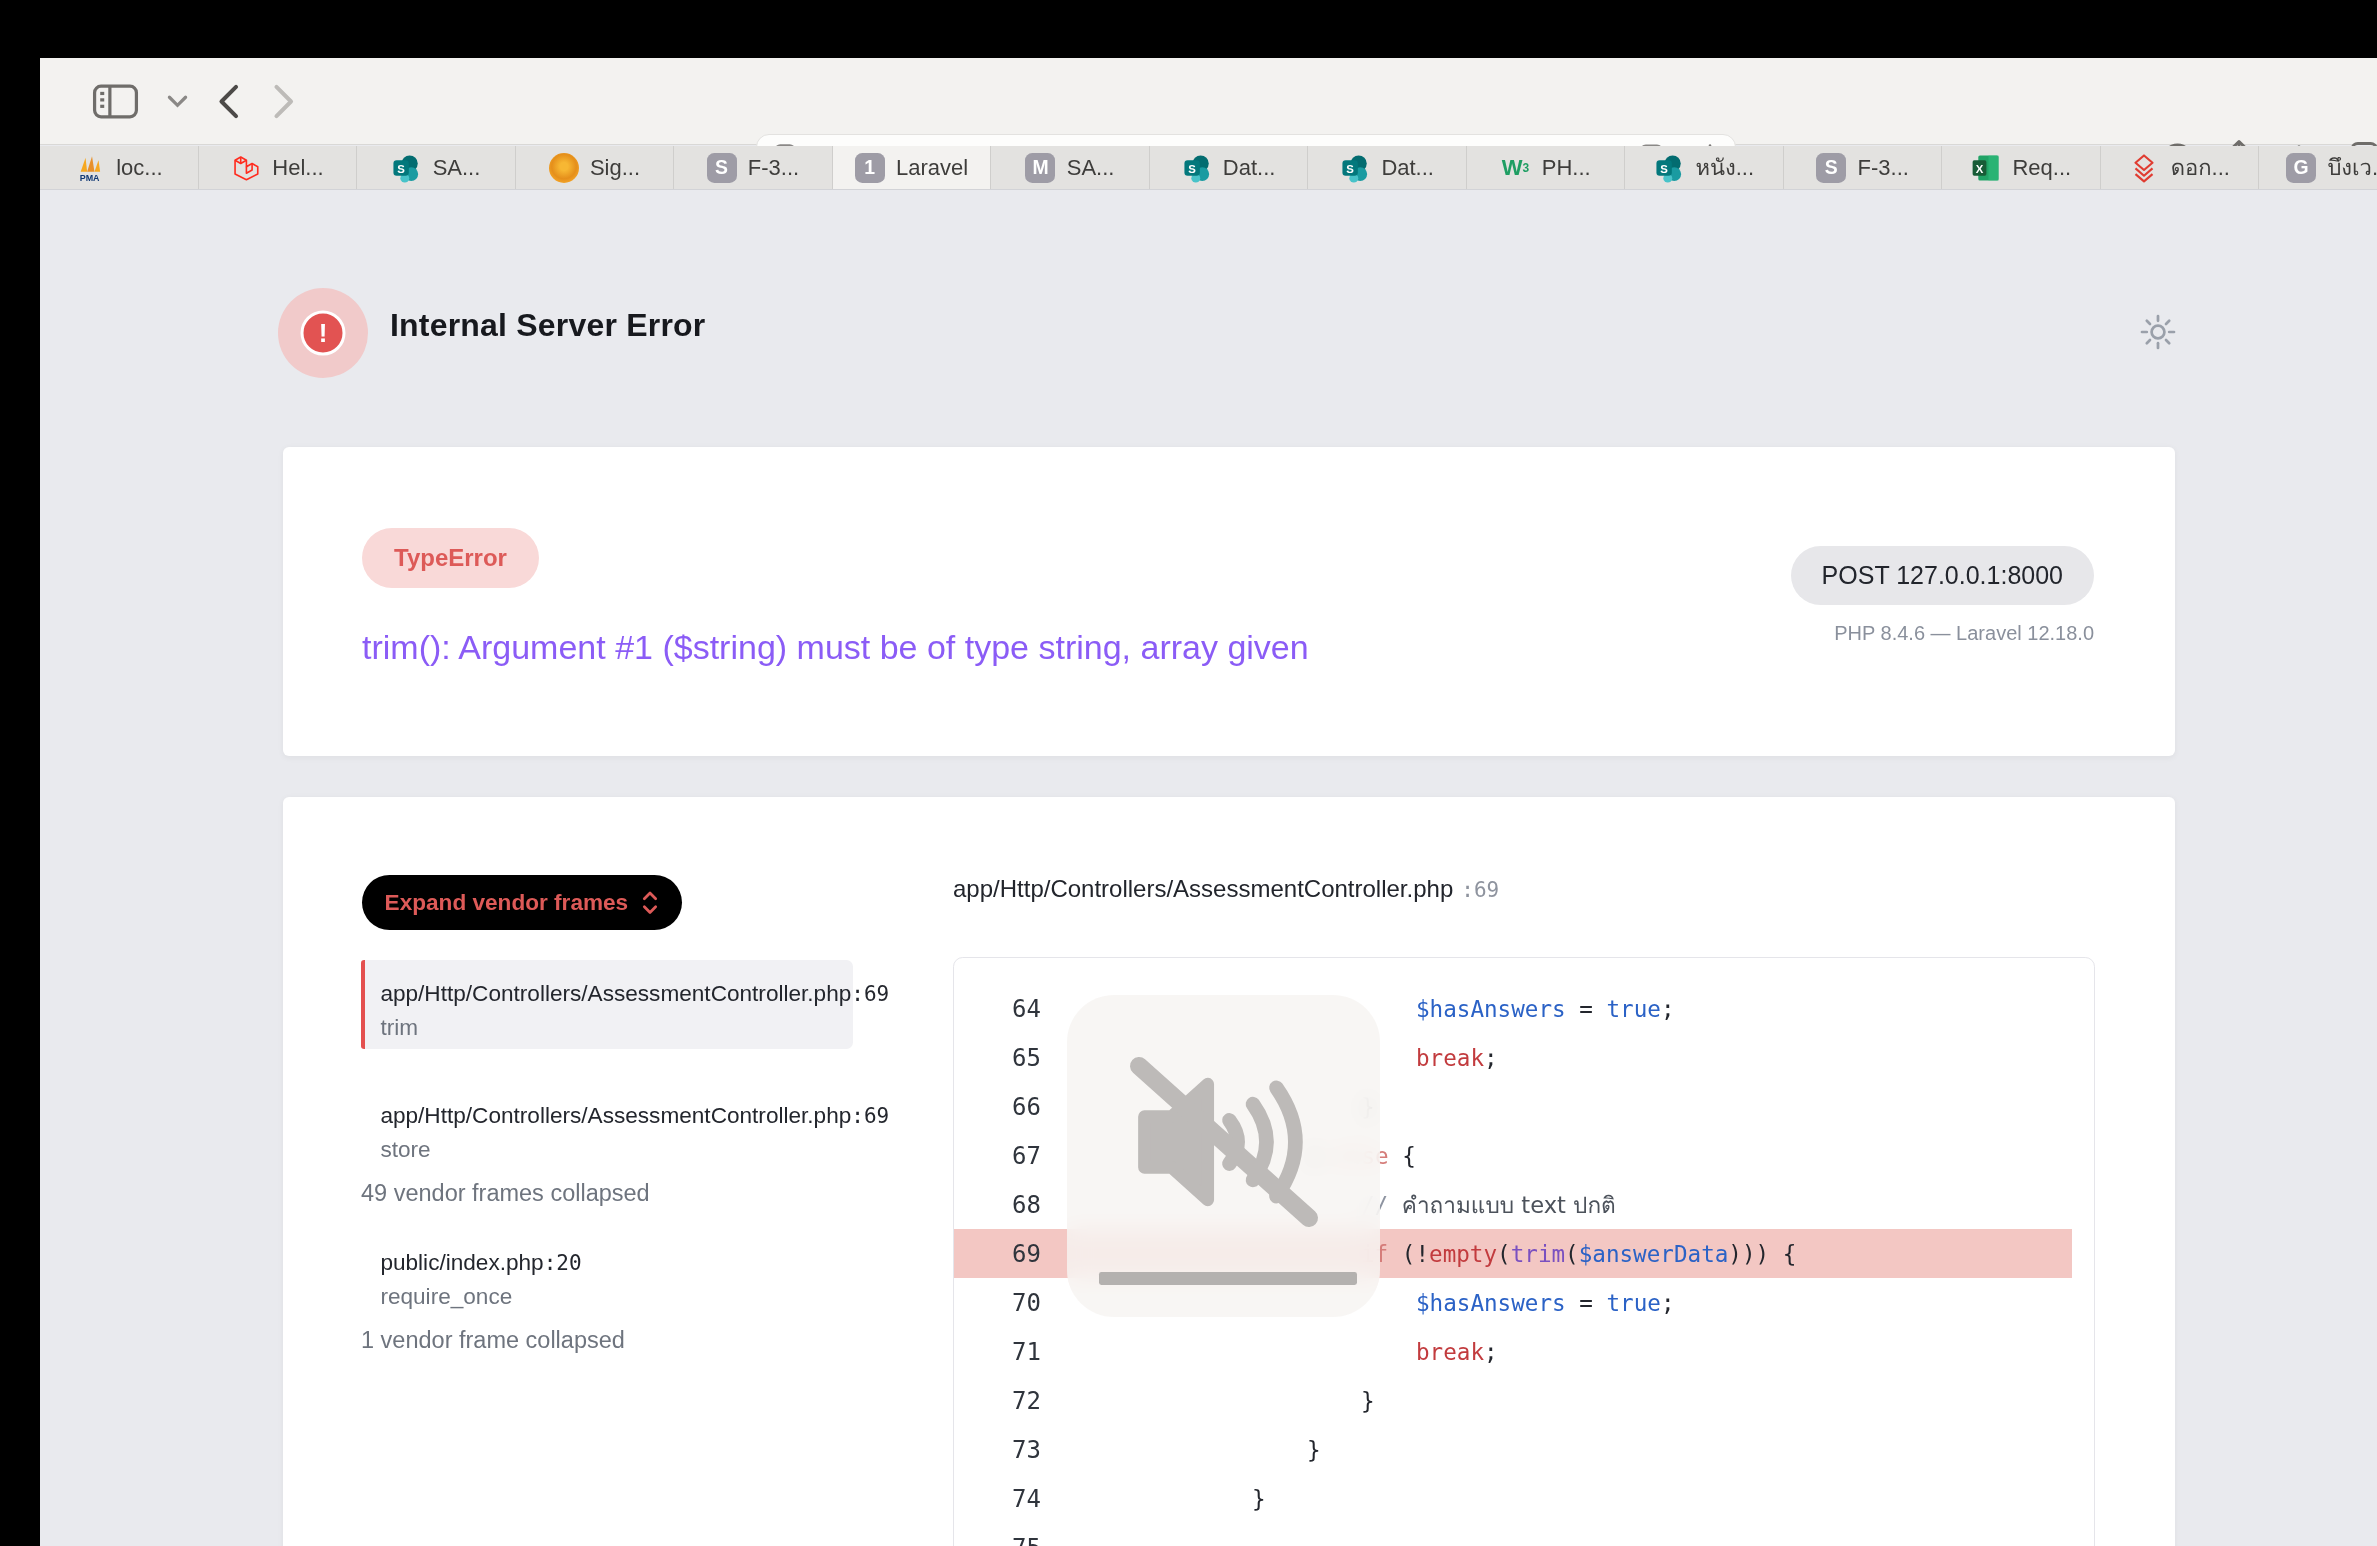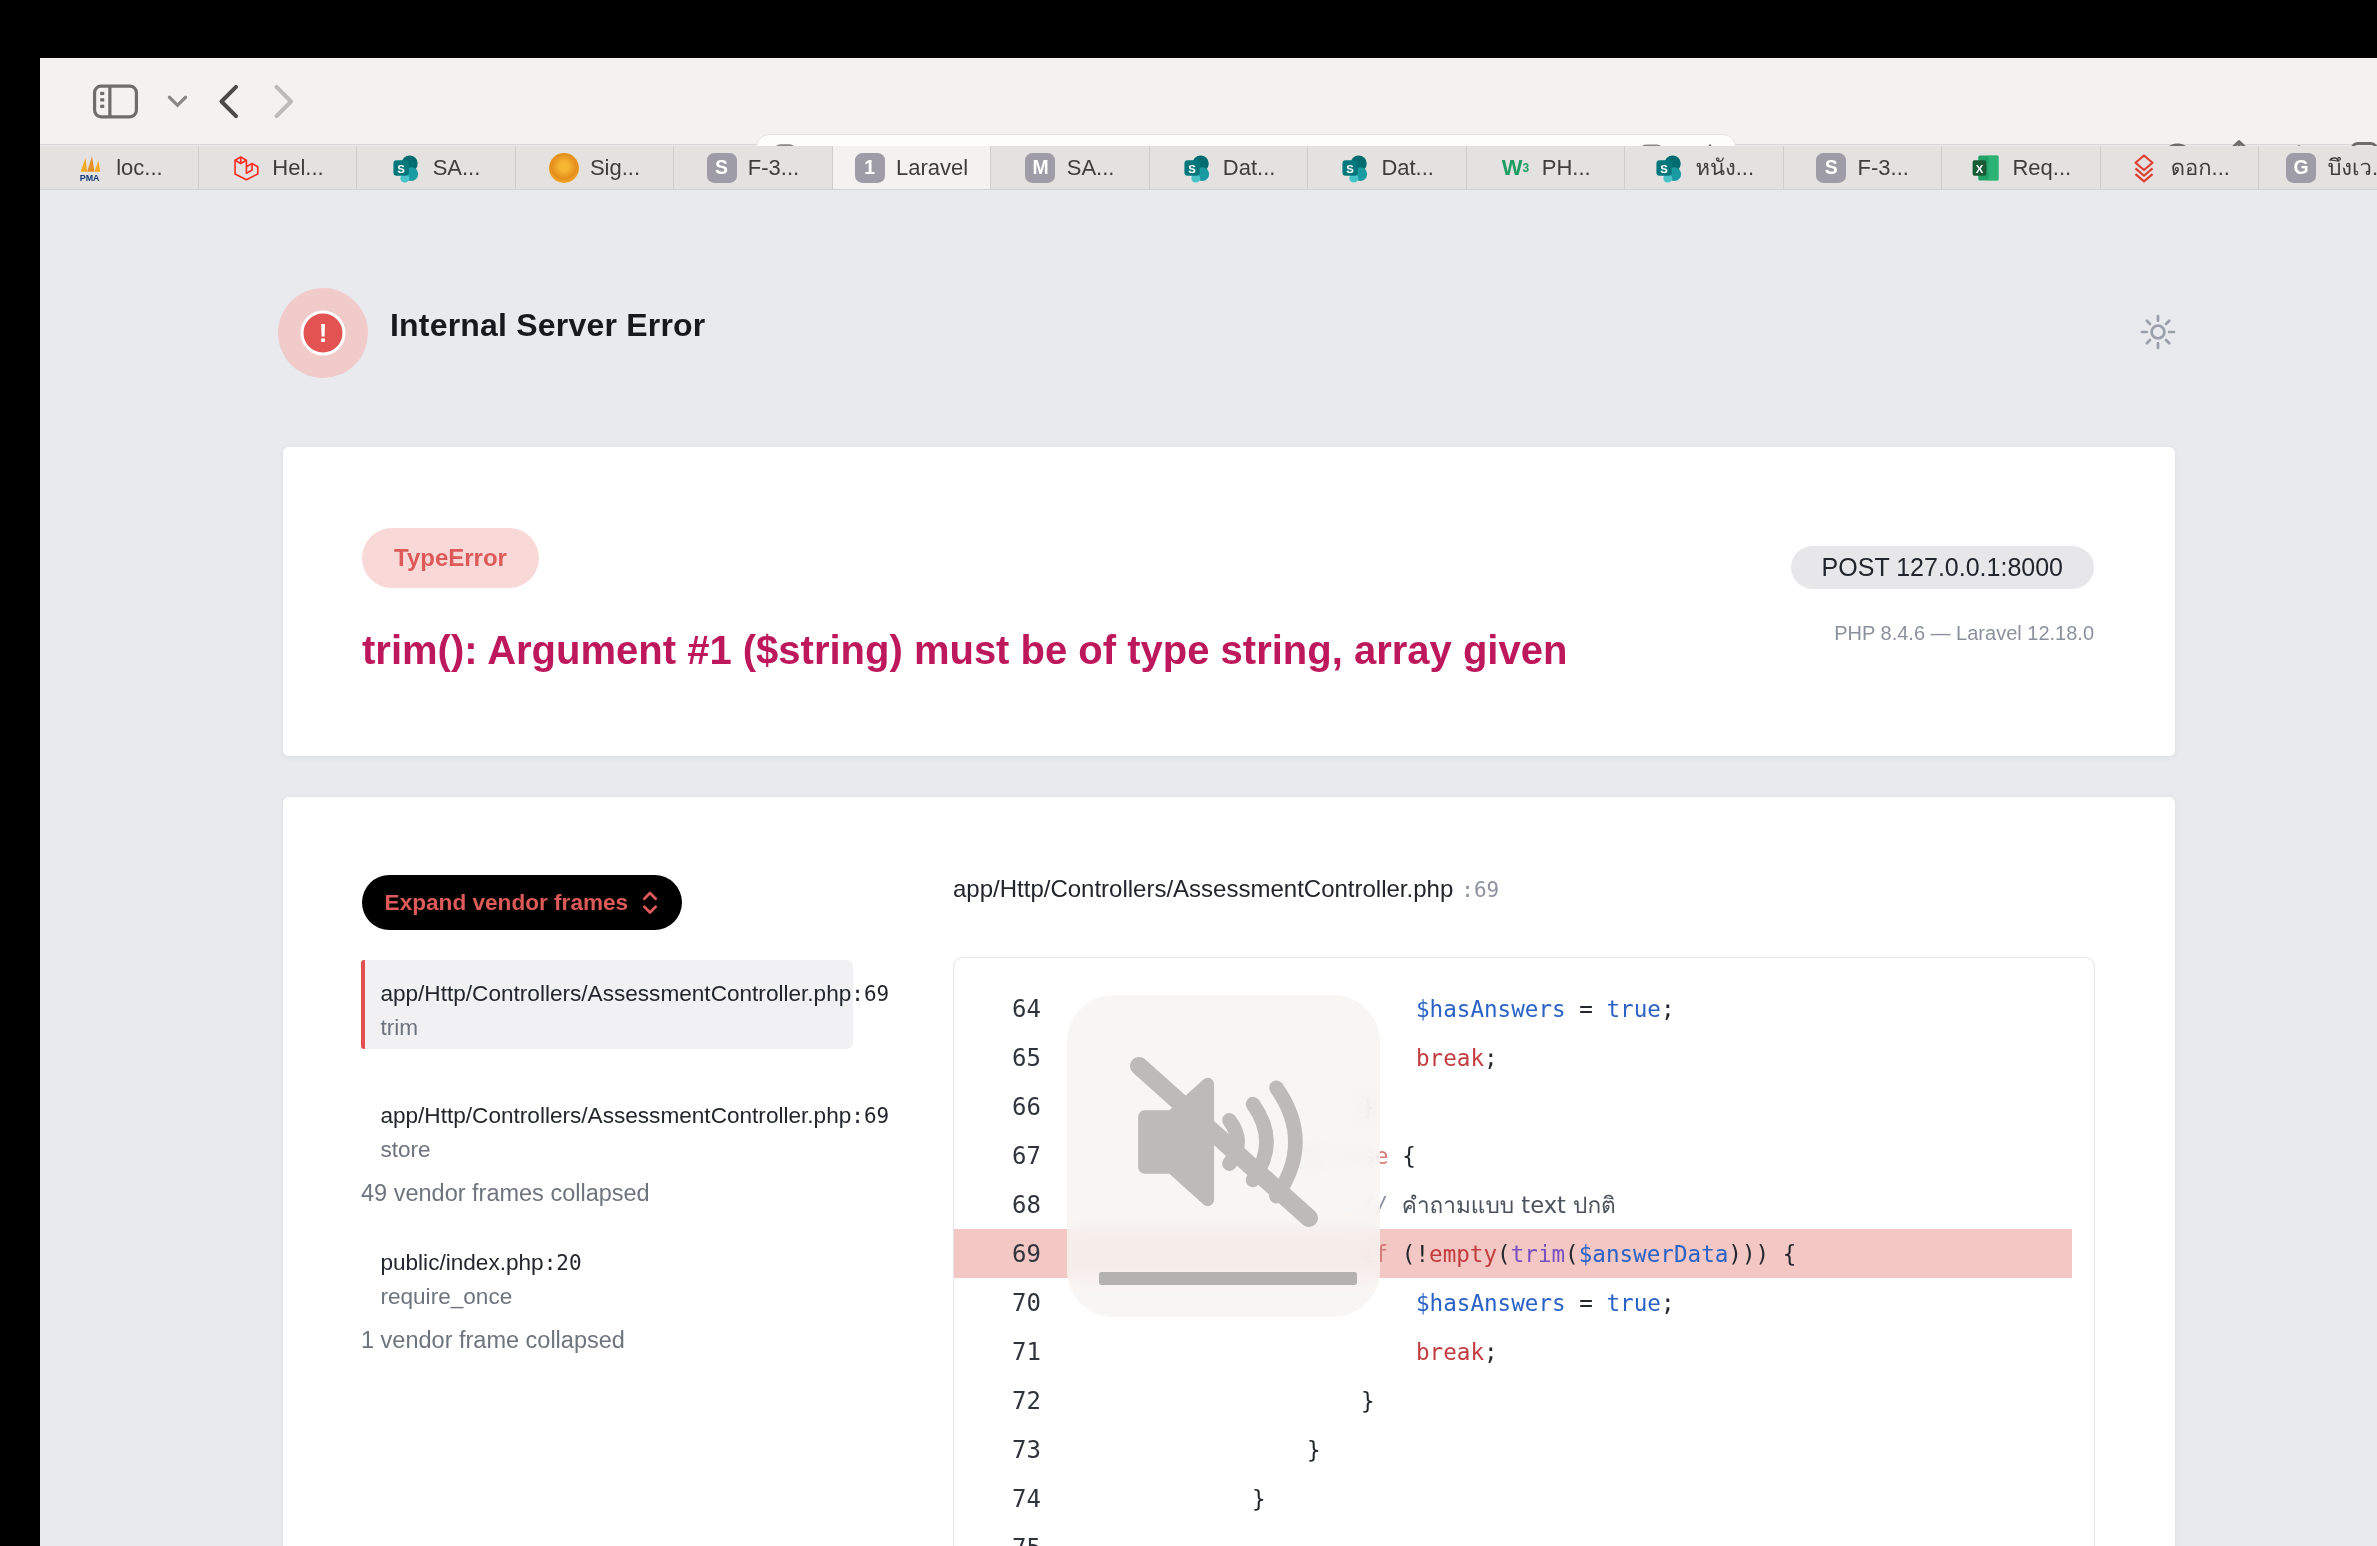--- a/index.html
+++ b/index.html
@@ -54,22 +54,22 @@
   .theme-toggle { position:absolute; left:2098px; top:312px; width:40px; height:40px; background:none; border:none; cursor:pointer; }
   
   .card { position:absolute; left:243px; width:1892px; background:#fff; border-radius:6px; box-shadow:0 1.6px 6.5px rgba(30,30,40,.05); }
   .card-error { top:447px; height:309px; }
   .card-trace { top:797px; height:890px; }
   .pill {
     display:inline-flex; align-items:center; justify-content:center;
     border-radius:32px; font-weight:600; border:none; cursor:default;
   }
   .badge-exception { position:absolute; left:79px; top:81px; height:60px; padding:0 32px; background:#f9d9d8; color:#dd5a58; font-size:24px; }
-  .badge-request  { position:absolute; right:81px; top:99px; height:43px; padding:0 31px; background:#e7e7ea; color:#22252c; font-size:25px; font-weight:500; }
-  .error-message  { position:absolute; left:79px; top:181px; font-size:40px; font-weight:bold; color:#be185d; }
+  .badge-request  { position:absolute; right:81px; top:99px; height:59px; padding:0 31px; background:#e7e7ea; color:#22252c; font-size:25px; font-weight:500; }
+  .error-message  { position:absolute; left:79px; top:181px; font-size:34px; font-weight:normal; color:#8b5cf6; }
   .versions       { position:absolute; right:81px; top:175px; font-size:20px; color:#8a909c; }
   
   .btn-expand {
     position:absolute; left:79px; top:78px; height:55px; padding:0 22.6px; gap:13px;
     background:#000000; color:#dd5a58; font-size:22.6px; font-weight:600; cursor:pointer;
   }
   .file-header { position:absolute; left:670px; top:78px; font-size:24px; color:#22252c; }
   .file-header .fh-line { font-family:"DejaVu Sans Mono", monospace; font-size:21px; color:#8e939e; margin-left:8px; }
   .frames { position:absolute; left:78px; top:0; width:556px; }
   .frame { position:absolute; left:0; width:492px; padding:16px 16px 16px 19.4px; cursor:pointer; }

